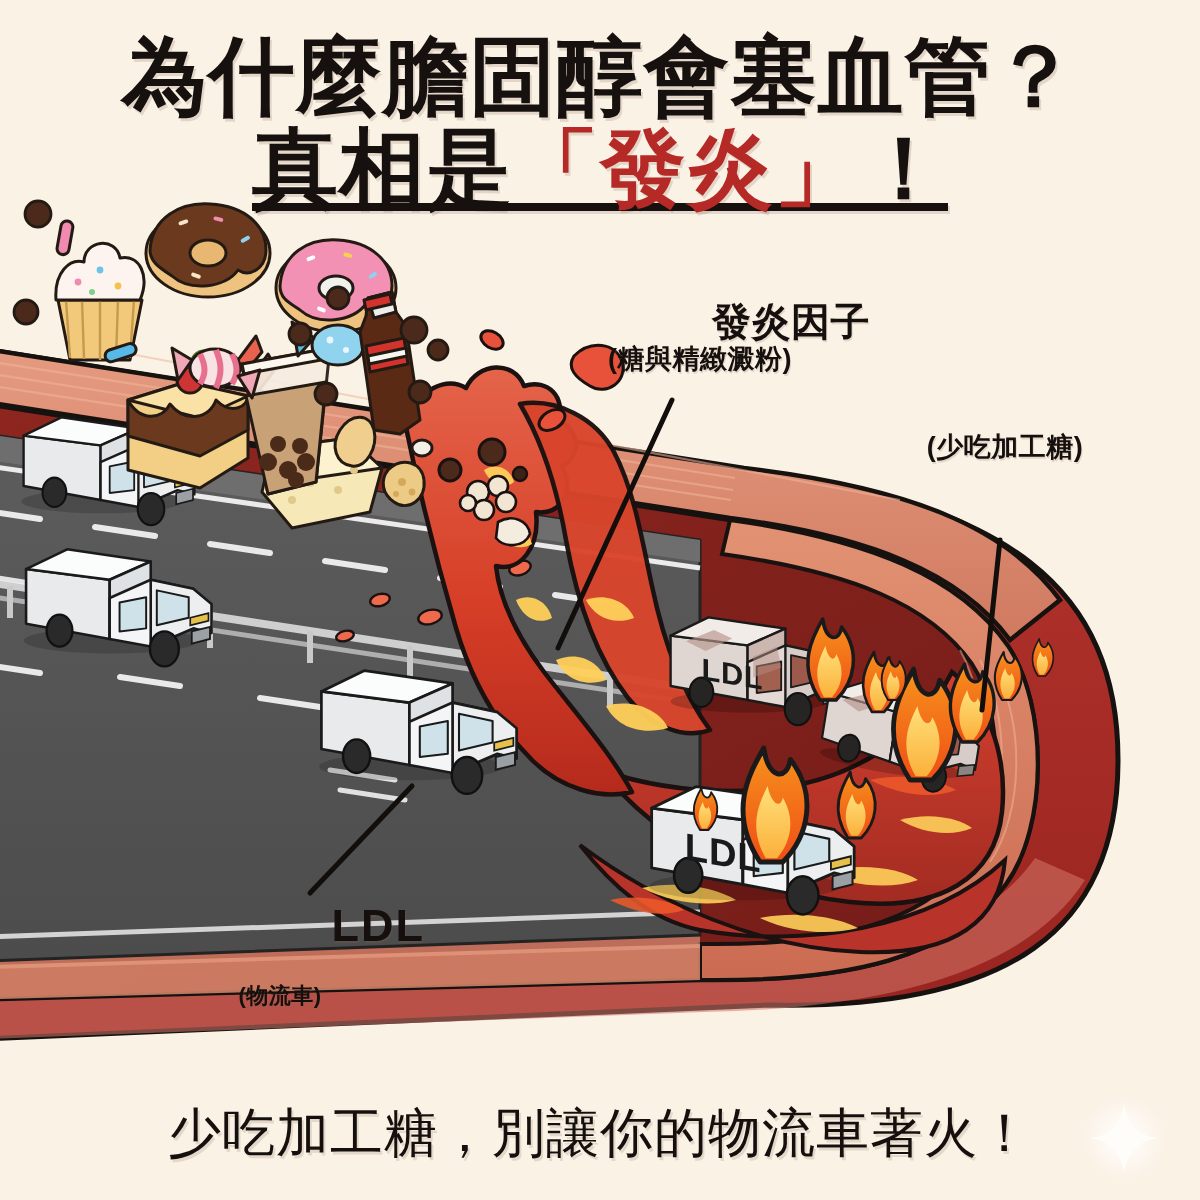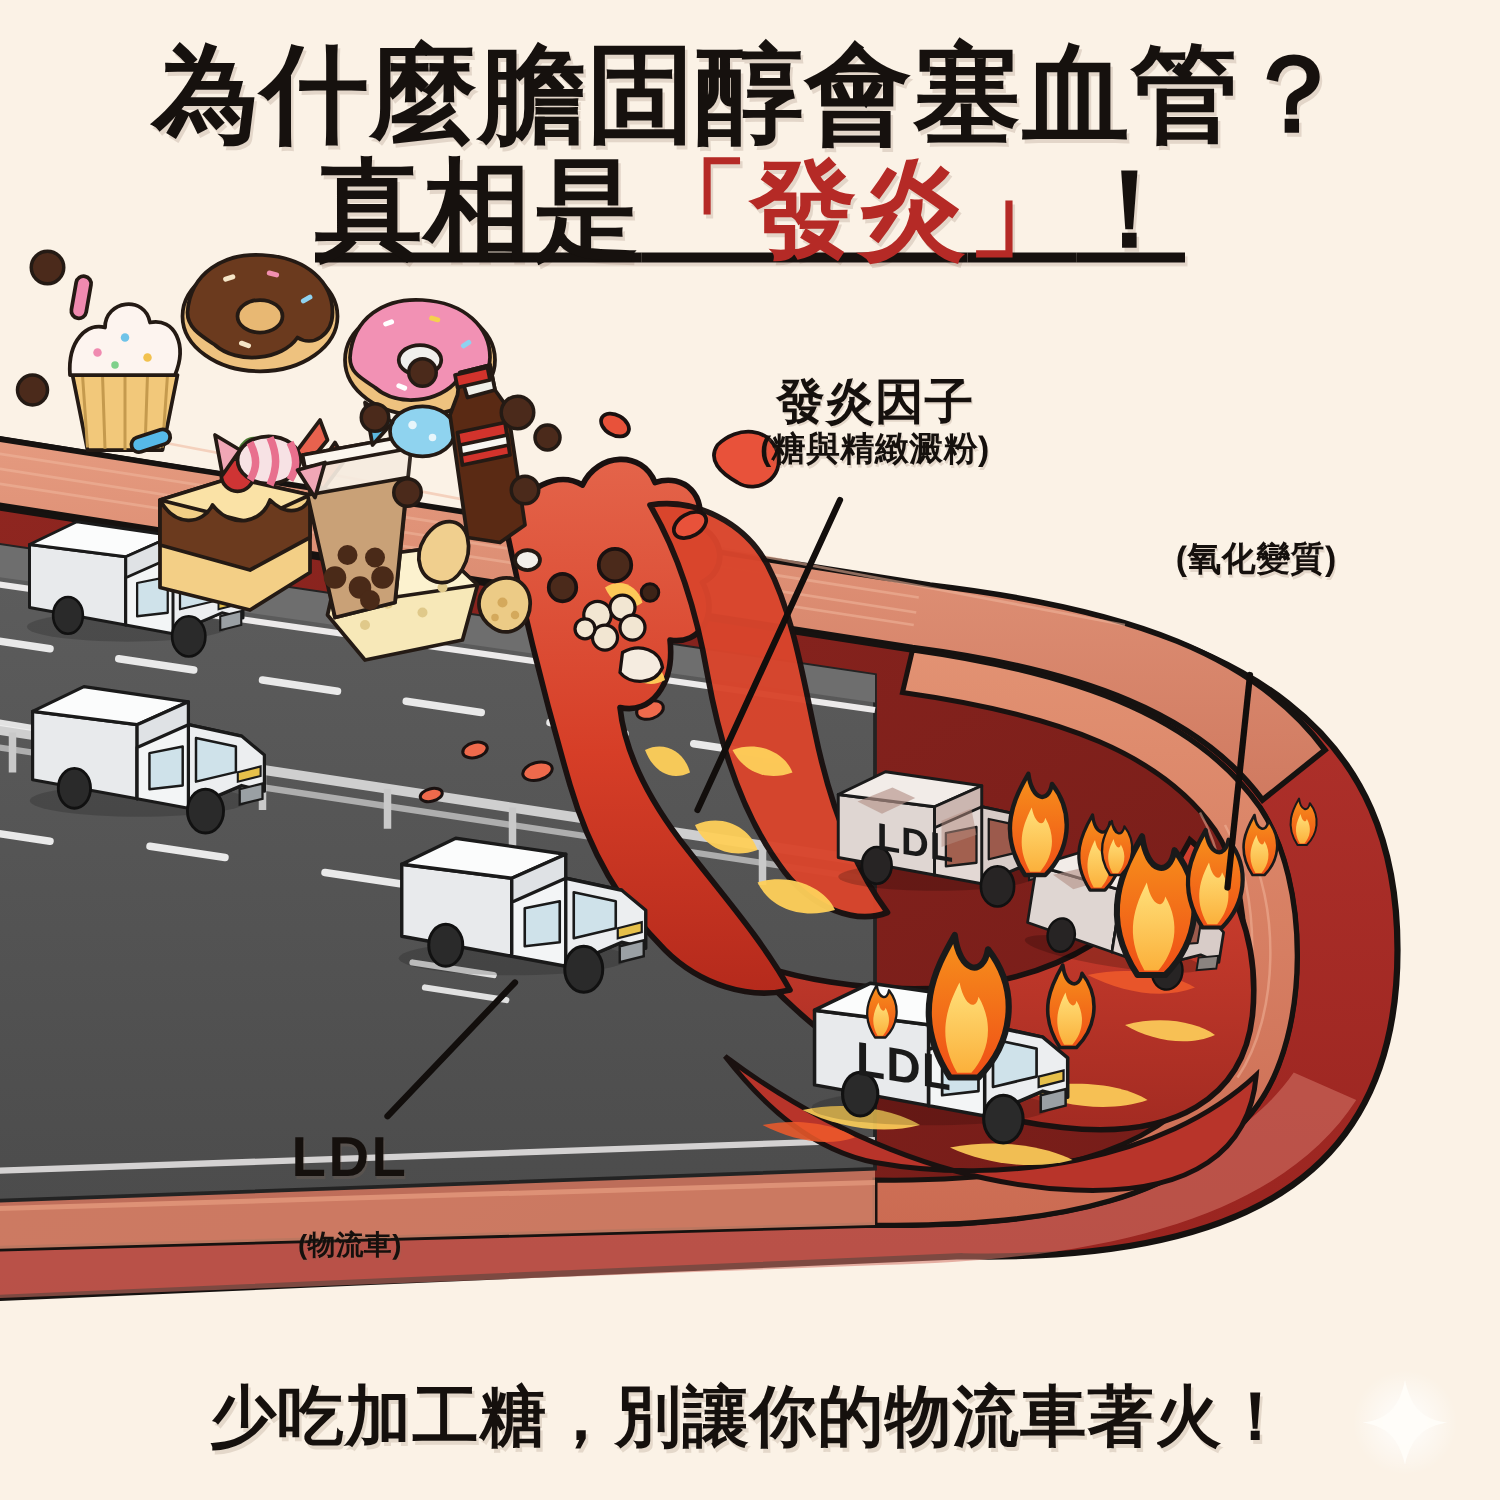--- a/index.html
+++ b/index.html
@@ -23,32 +23,32 @@
     white-space:nowrap;
   }
   .title-line2{margin-top:8px;text-decoration:underline;}
   .hot{color:#b52a26;}
 
   .label{
     position:absolute;text-align:center;font-weight:800;color:#15100d;
     text-shadow:1px 2px 0 rgba(140,110,90,.20);
     line-height:1.14;white-space:nowrap;
   }
-  .label .l1{font-size:39px;display:block;letter-spacing:.5px;}
+  .label .l1{font-size:39px;display:block;letter-spacing:.5px;text-align:right;}
   .label .l2{font-size:27px;display:block;letter-spacing:.5px;}
 
   #lbl-inflam{left:530px;top:300px;width:340px;}
   #lbl-oxldl{left:840px;top:432px;width:330px;}
   #lbl-ldl{left:135px;top:900px;width:290px;}
   #lbl-ldl .l1{font-size:45px;letter-spacing:2px;}
   #lbl-ldl .l2{font-size:22px;margin-top:32px;}
 
   #caption{
     position:absolute;left:0;top:1098px;width:1200px;text-align:center;
-    font-size:53px;font-weight:700;color:#15100d;letter-spacing:1px;
+    font-size:53px;font-weight:400;color:#15100d;letter-spacing:1px;
     text-shadow:2px 3px 0 rgba(130,100,80,.18);white-space:nowrap;
   }
 </style>
 </head>
 <body>
 
 <div id="stage">
 
   <svg class="layer" viewBox="0 0 1200 1200">
     <defs>
@@ -509,21 +509,21 @@
     <div class="title-line">為什麼膽固醇會塞血管？</div>
     <div class="title-line title-line2"><span>真相是</span><span class="hot">「</span><span class="hot">發炎</span><span class="hot">」</span><span>！</span></div>
   </div>
 
   <div class="label" id="lbl-inflam">
     <span class="l1">發炎因子</span>
     <span class="l2">(糖與精緻澱粉)</span>
   </div>
 
   <div class="label" id="lbl-oxldl">
-    <span class="l2">(氧化變質)</span>
+    <span class="l2">(少吃加工糖)</span>
   </div>
 
   <div class="label" id="lbl-ldl">
     <span class="l1">LDL</span>
     <span class="l2">(物流車)</span>
   </div>
 
   <div id="caption">少吃加工糖，別讓你的物流車著火！</div>
 
 </div>

